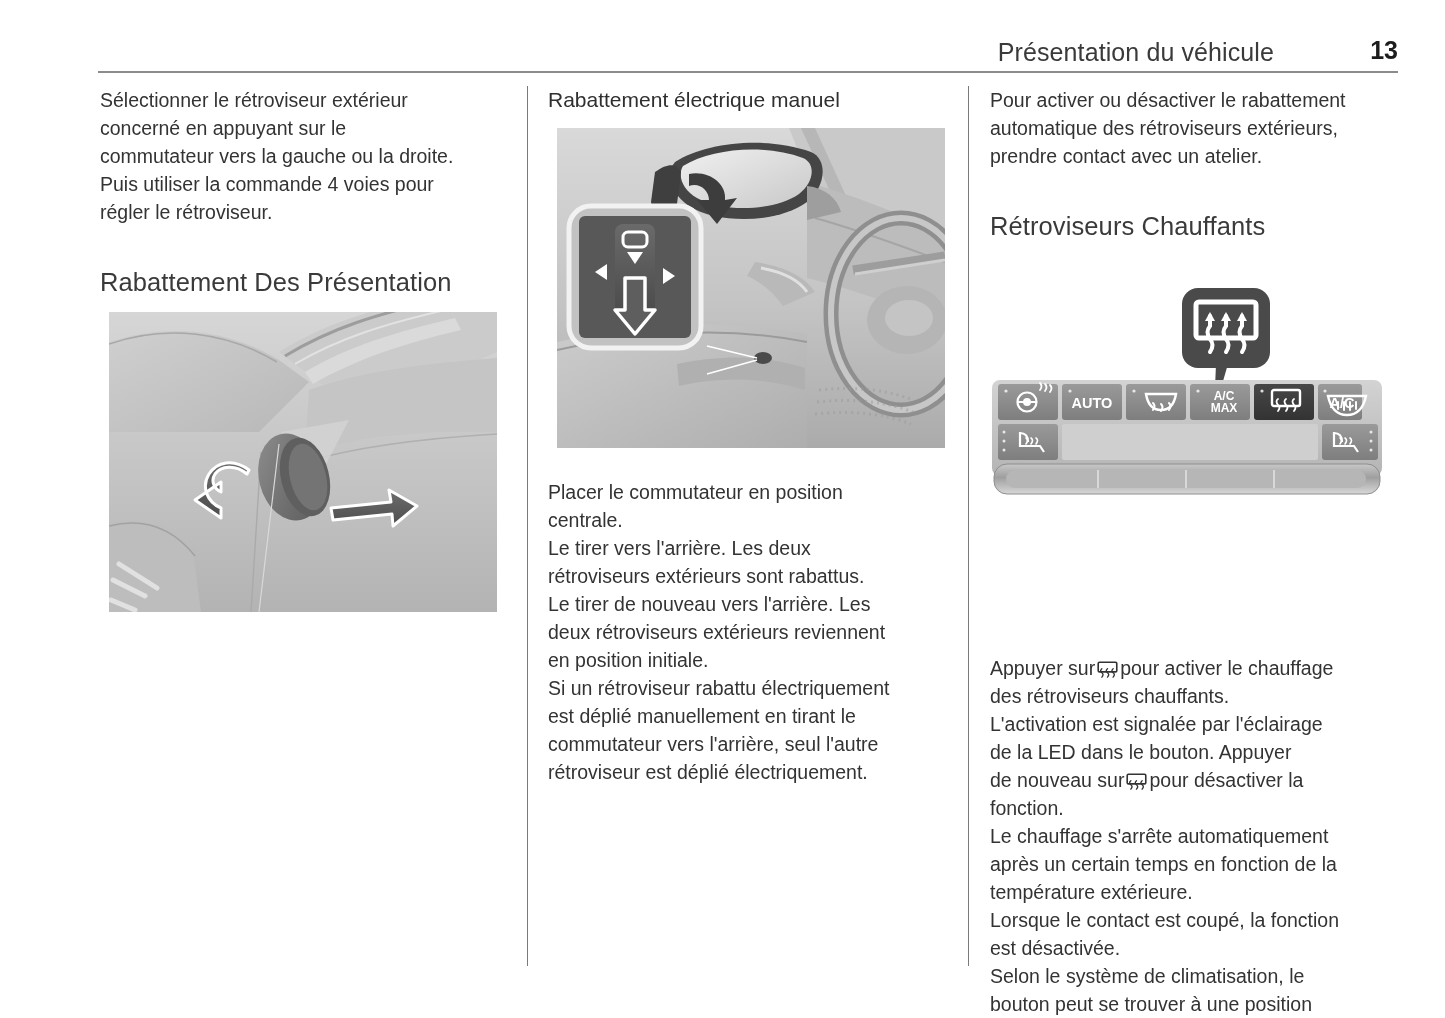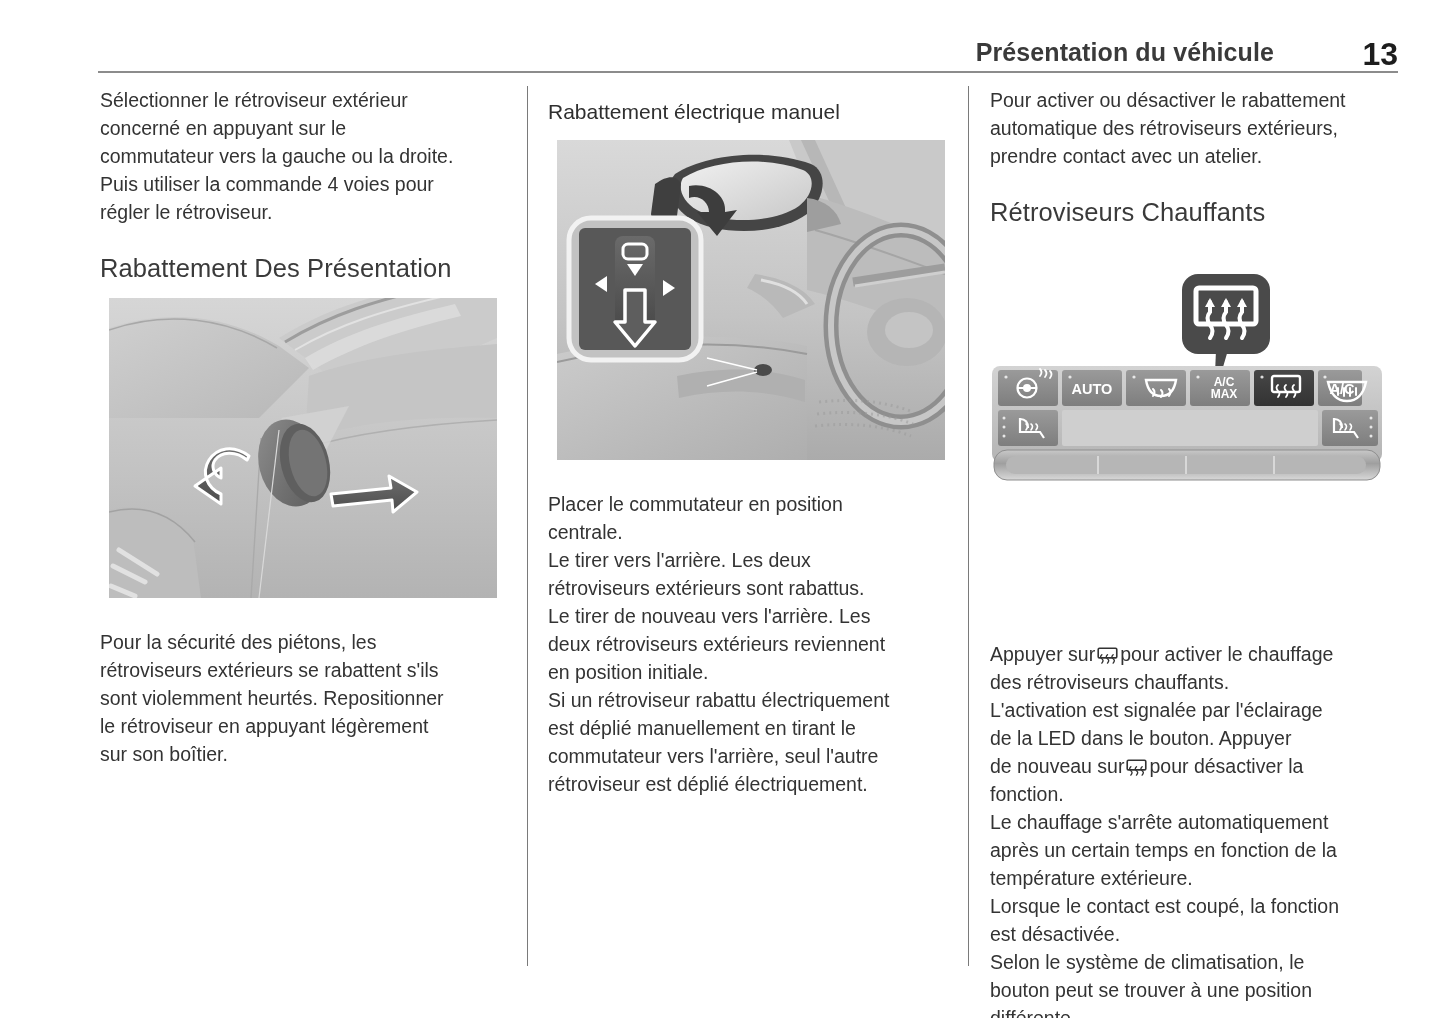--- a/index.html
+++ b/index.html
@@ -26,30 +26,30 @@
     left: 98px;
     top: 38px;
     width: 1300px;
     height: 34px;
   }
   #header .title {
     position: absolute;
     right: 124px;
     top: 0;
     font-size: 25px;
-    font-weight: 700;
+    font-weight: 400;
     color: #3a3a3a;
     letter-spacing: 0.1px;
     white-space: nowrap;
   }
   #header .pageno {
     position: absolute;
     right: 0;
     top: -2px;
-    font-size: 32px;
+    font-size: 25px;
     font-weight: bold;
     color: #1d1d1d;
     text-align: right;
   }
   #header .rule {
     position: absolute;
     left: 0;
     right: 0;
     top: 33px;
     height: 2px;
@@ -78,21 +78,21 @@
   #col-right { left: 990px; }
 
   p.body {
     margin: 0 0 0 0;
     font-size: 19.5px;
     line-height: 28px;
     color: #333333;
     white-space: pre-line;
   }
   h2.major {
-    margin: 26px 0 14px 0;
+    margin: 40px 0 14px 0;
     font-size: 25.5px;
     font-weight: 400;
     color: #3a3a3a;
     line-height: 32px;
     letter-spacing: 0.1px;
   }
   h3.minor {
     margin: 24px 0 9px 0;
     font-size: 21px;
     font-weight: 400;
@@ -219,30 +219,25 @@
                  C 112 154 126 152 138 162 Z" fill="url(#arrowG)" stroke="#ffffff" stroke-width="3" stroke-linejoin="round"></path>
 
         <path d="M222 196 L 282 190 L 280 178 L 308 194 L 284 214 L 283 202 L 224 208 Z" fill="url(#arrowG)" stroke="#ffffff" stroke-width="3" stroke-linejoin="round"></path>
 
         <path d="M170 132 L 150 300" fill="none" stroke="#d9d9d9" stroke-width="1.2"></path>
       </svg>
     </div>
 
     <div class="gap-md"></div>
 
-    <p class="body">Pour la sécurité des piétons, les
-rétroviseurs extérieurs se rabattent s'ils
-sont violemment heurtés. Repositionner
-le rétroviseur en appuyant légèrement
-sur son boîtier.</p>
   </div>
 
   <div class="col" id="col-mid">
 
-    <h3 class="minor" style="margin-top:12px">Rabattement électrique manuel</h3>
+    <h3 class="minor" style="margin-top:0">Rabattement électrique manuel</h3>
 
     <div class="figure" id="fig-switch">
       <svg class="fig-svg" viewBox="0 0 388 320" preserveAspectRatio="none">
         <defs>
           <linearGradient id="intG" x1="0" y1="0" x2="0" y2="1">
             <stop offset="0%" stop-color="#d9d9d9"></stop>
             <stop offset="55%" stop-color="#c4c4c4"></stop>
             <stop offset="100%" stop-color="#ababab"></stop>
           </linearGradient>
           <linearGradient id="doorG" x1="0" y1="0" x2="1" y2="1">

